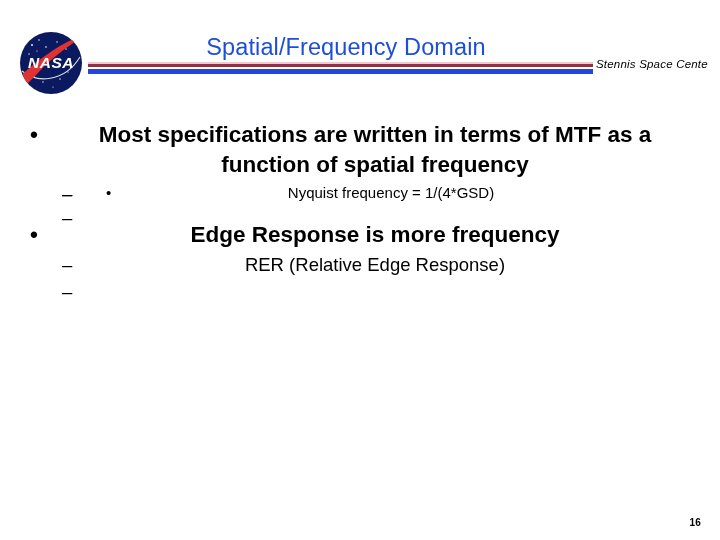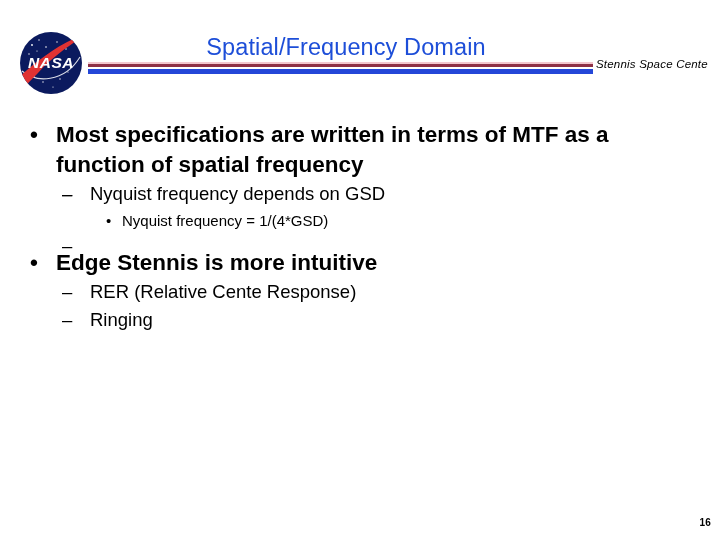--- a/index.html
+++ b/index.html
@@ -125,20 +125,21 @@
 
   .marker {
     position: absolute;
     display: inline-block;
     text-align: left;
     color: #000000;
   }
 
   .text {
     display: block;
+    text-align: center;
   }
 
   
   .l1 {
     margin: 0 0 0 0;
     padding: 0;
   }
   .l1 > li.item {
     padding-left: 56px;
     padding-right: 26px;
@@ -191,21 +192,21 @@
     font-size: 15px;
     line-height: 23px;
   }
 
   .gap-before-second {
     height: 15px;
   }
 
   .page-number {
     position: absolute;
-    right: 9px;
+    right: 19px;
     bottom: 12px;
     font-size: 10px;
     font-weight: bold;
     color: #000000;
     letter-spacing: 0.2px;
   }
 </style>
 </head>
 <body>
 
@@ -261,21 +262,20 @@
         <span class="text">Most specifications are written in terms of MTF as a function of spatial frequency</span>
       </li>
     </ul>
 
     <ul class="lvl l2">
       <li class="item">
         <span class="marker">–</span>
       </li>
       <li class="item">
         <span class="marker">–</span>
-        <span class="text">Nyquist frequency depends on GSD</span>
       </li>
     </ul>
 
     <ul class="lvl l3">
       <li class="item">
         <span class="marker">•</span>
         <span class="text">Nyquist frequency = 1/(4*GSD)</span>
       </li>
     </ul>
 
@@ -283,32 +283,31 @@
       <li class="item">
         <span class="marker">–</span>
       </li>
     </ul>
 
     <div class="gap-before-second"></div>
 
     <ul class="lvl l1">
       <li class="item">
         <span class="marker">•</span>
-        <span class="text">Edge Stennis is more intuitive</span>
+        <span class="text">Edge Response is more frequency</span>
       </li>
     </ul>
 
     <ul class="lvl l2">
       <li class="item">
         <span class="marker">–</span>
-        <span class="text">RER (Relative Cente Response)</span>
-      </li>
-      <li class="item">
-        <span class="marker">–</span>
-        <span class="text">Ringing</span>
+        <span class="text">RER (Relative Edge Response)</span>
+      </li>
+      <li class="item">
+        <span class="marker">–</span>
       </li>
     </ul>
 
   </div>
 
   <div class="page-number">16</div>
 
 </div>
 
 </body></html>

